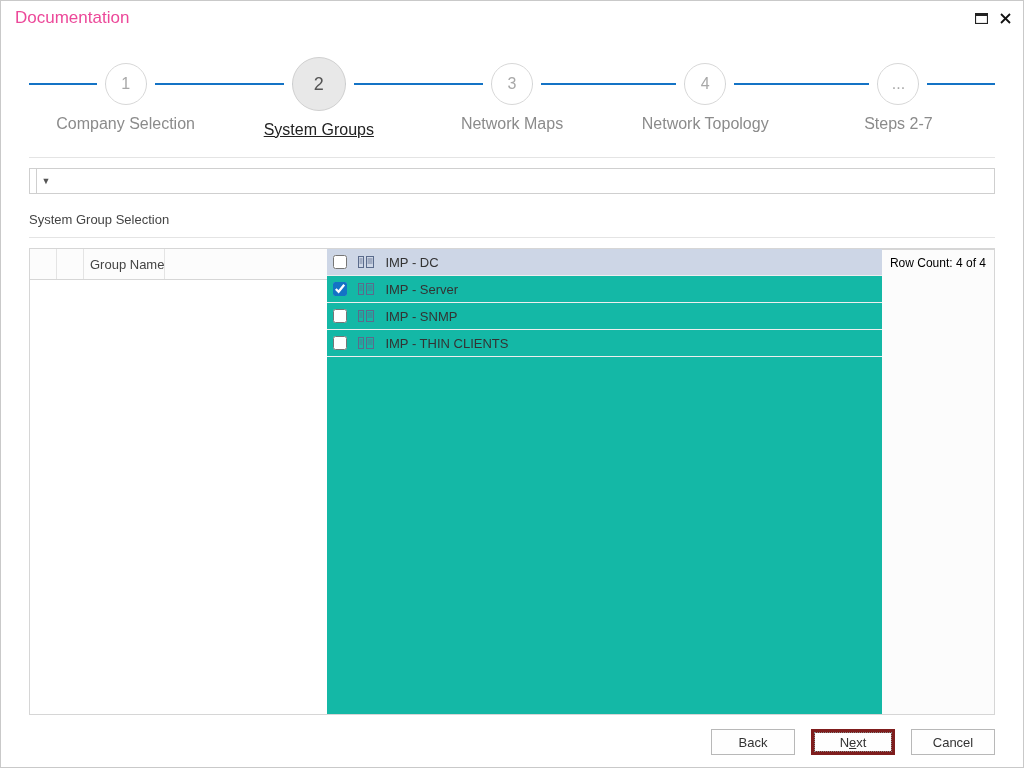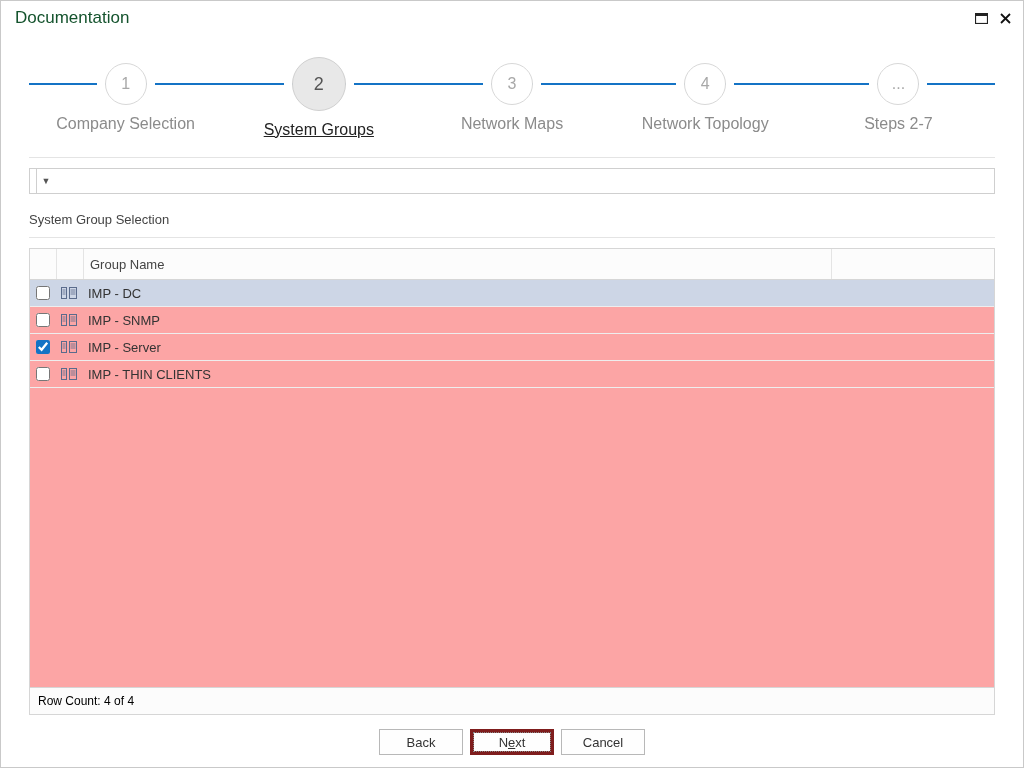--- a/index.html
+++ b/index.html
@@ -19,21 +19,21 @@
     height: 768px;
     border: 1px solid #c9c9c9;
     display: flex;
     flex-direction: column;
   }
   .titlebar {
     height: 34px;
     display: flex;
     align-items: center;
     padding: 0 8px 0 14px;
-    color: #14532d;
+    color: #ec4899;
     font-size: 17px;
     font-weight: 400;
   }
   .titlebar .spacer { flex: 1; }
   .titlebar .win-btn {
     width: 20px;
     height: 20px;
     display: inline-flex;
     align-items: center;
     justify-content: center;
@@ -150,39 +150,39 @@
     display: inline-flex;
     align-items: center;
     justify-content: center;
     color: #555;
     font-size: 9px;
   }
 
   .table-shell {
     flex: 1;
     display: flex;
-    flex-direction: column;
+    flex-direction: row;
     border: 1px solid #d6d6d6;
     min-height: 0;
   }
   .table-head {
     display: flex;
     height: 30px;
     border-bottom: 1px solid #d6d6d6;
     background: #fcfcfc;
   }
   .col-chk { width: 26px; border-right: 1px solid #e4e4e4; display:flex; align-items:center; justify-content:center; }
   .col-icon { width: 26px; border-right: 1px solid #e4e4e4; display:flex; align-items:center; justify-content:center; }
   .col-name { flex: 1; display:flex; align-items:center; padding-left: 6px; color:#444; }
   .col-extra { width: 162px; border-left: 1px solid #e4e4e4; }
 
   .table-body {
     flex: 1;
     overflow: auto;
-    background: #fca5a5;
+    background: #14b8a6;
   }
   .row {
     display: flex;
     height: 26px;
     border-bottom: 1px solid #eee;
     align-items: stretch;
   }
   .row .cell-chk { width: 26px; display:flex; align-items:center; justify-content:center; }
   .row .cell-icon { width: 26px; display:flex; align-items:center; justify-content:center; }
   .row .cell-name { flex: 1; display:flex; align-items:center; padding-left: 6px; }
@@ -209,22 +209,22 @@
   .table-foot {
     border-top: 1px solid #d6d6d6;
     padding: 6px 8px;
     font-size: 12px;
     color: #000000;
     background: #fcfcfc;
   }
 
   .button-row {
     display: flex;
-    justify-content: center;
-    gap: 7px;
+    justify-content: flex-end;
+    gap: 16px;
     padding-top: 14px;
   }
   .btn {
     min-width: 84px;
     height: 26px;
     border: 1px solid #b8b8b8;
     background: #fefefe;
     font-size: 13px;
     color: #333;
     cursor: default;
@@ -320,58 +320,58 @@
                   <line x1="9.5" y1="5" x2="14.5" y2="5" stroke="#5a6b8c" stroke-width="0.8"></line>
                   <line x1="9.5" y1="7" x2="14.5" y2="7" stroke="#5a6b8c" stroke-width="0.8"></line>
                 </svg>
               </span>
             </div>
             <div class="cell-name">IMP - DC</div>
             <div class="cell-extra"></div>
           </div>
           <div class="row">
             <div class="cell-chk">
-              <input type="checkbox" class="chk" style="">
+              <input type="checkbox" class="chk" checked="" style="">
             </div>
             <div class="cell-icon">
               <span class="group-icon">
                 <svg width="16" height="12" viewBox="0 0 16 12">
                   <rect x="0.5" y="0.5" width="5" height="11" fill="none" stroke="#5a6b8c" stroke-width="1"></rect>
                   <line x1="1.5" y1="3" x2="4.5" y2="3" stroke="#5a6b8c" stroke-width="0.8"></line>
                   <line x1="1.5" y1="5" x2="4.5" y2="5" stroke="#5a6b8c" stroke-width="0.8"></line>
                   <line x1="1.5" y1="7" x2="4.5" y2="7" stroke="#5a6b8c" stroke-width="0.8"></line>
                   <rect x="8.5" y="0.5" width="7" height="11" fill="none" stroke="#5a6b8c" stroke-width="1"></rect>
                   <line x1="9.5" y1="3" x2="14.5" y2="3" stroke="#5a6b8c" stroke-width="0.8"></line>
                   <line x1="9.5" y1="5" x2="14.5" y2="5" stroke="#5a6b8c" stroke-width="0.8"></line>
                   <line x1="9.5" y1="7" x2="14.5" y2="7" stroke="#5a6b8c" stroke-width="0.8"></line>
                 </svg>
               </span>
             </div>
-            <div class="cell-name">IMP - SNMP</div>
+            <div class="cell-name">IMP - Server</div>
             <div class="cell-extra"></div>
           </div>
           <div class="row">
             <div class="cell-chk">
-              <input type="checkbox" class="chk" checked="" style="">
+              <input type="checkbox" class="chk" style="">
             </div>
             <div class="cell-icon">
               <span class="group-icon">
                 <svg width="16" height="12" viewBox="0 0 16 12">
                   <rect x="0.5" y="0.5" width="5" height="11" fill="none" stroke="#5a6b8c" stroke-width="1"></rect>
                   <line x1="1.5" y1="3" x2="4.5" y2="3" stroke="#5a6b8c" stroke-width="0.8"></line>
                   <line x1="1.5" y1="5" x2="4.5" y2="5" stroke="#5a6b8c" stroke-width="0.8"></line>
                   <line x1="1.5" y1="7" x2="4.5" y2="7" stroke="#5a6b8c" stroke-width="0.8"></line>
                   <rect x="8.5" y="0.5" width="7" height="11" fill="none" stroke="#5a6b8c" stroke-width="1"></rect>
                   <line x1="9.5" y1="3" x2="14.5" y2="3" stroke="#5a6b8c" stroke-width="0.8"></line>
                   <line x1="9.5" y1="5" x2="14.5" y2="5" stroke="#5a6b8c" stroke-width="0.8"></line>
                   <line x1="9.5" y1="7" x2="14.5" y2="7" stroke="#5a6b8c" stroke-width="0.8"></line>
                 </svg>
               </span>
             </div>
-            <div class="cell-name">IMP - Server</div>
+            <div class="cell-name">IMP - SNMP</div>
             <div class="cell-extra"></div>
           </div>
           <div class="row">
             <div class="cell-chk">
               <input type="checkbox" class="chk" style="">
             </div>
             <div class="cell-icon">
               <span class="group-icon">
                 <svg width="16" height="12" viewBox="0 0 16 12">
                   <rect x="0.5" y="0.5" width="5" height="11" fill="none" stroke="#5a6b8c" stroke-width="1"></rect>

